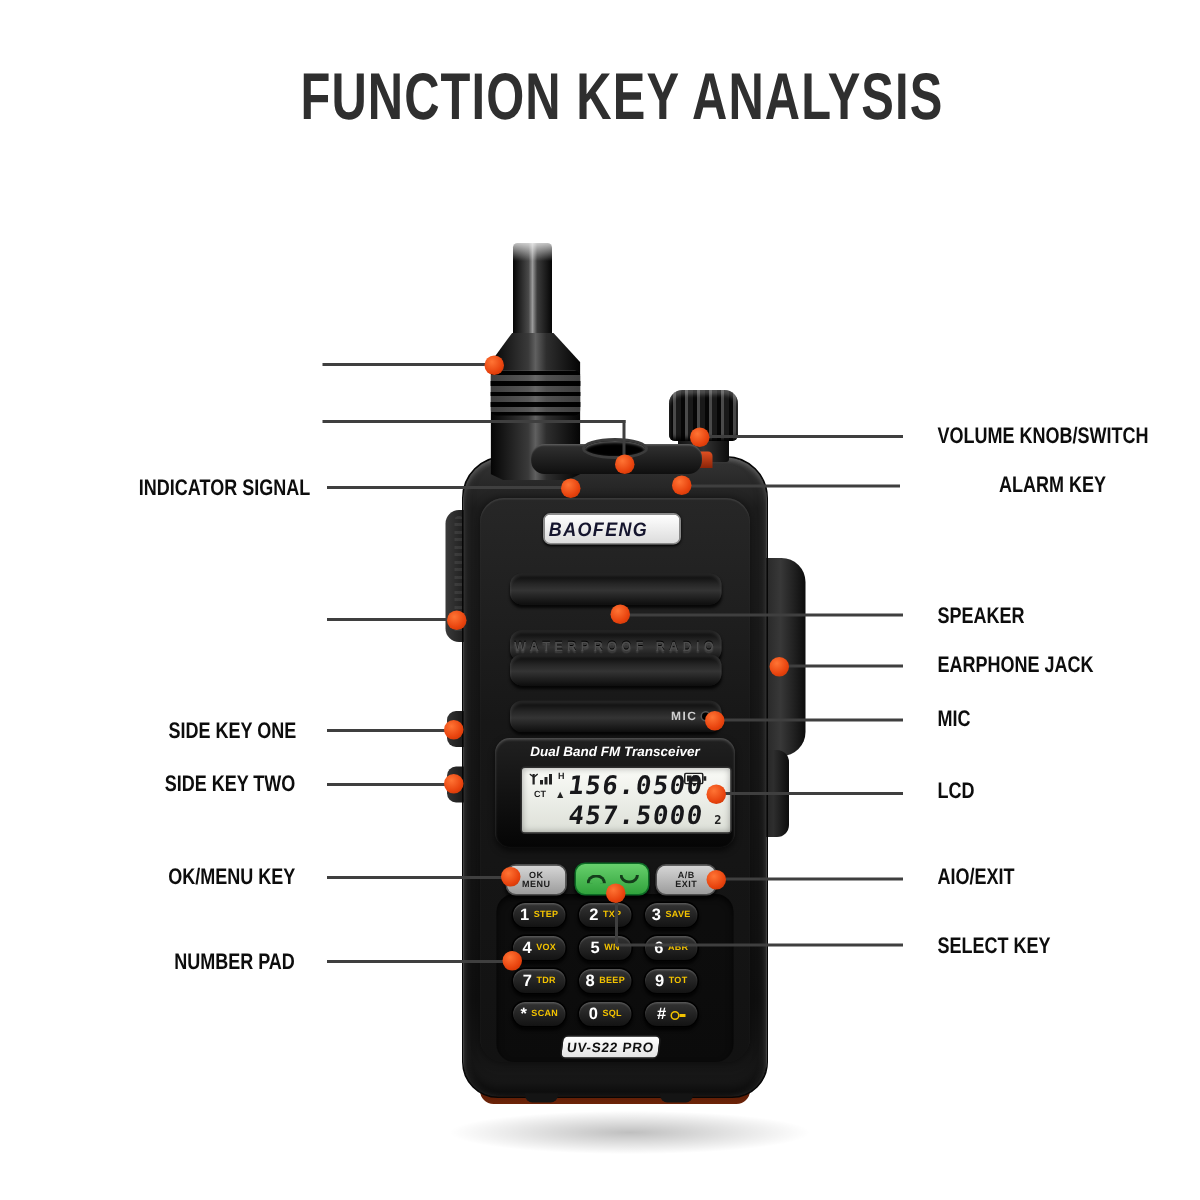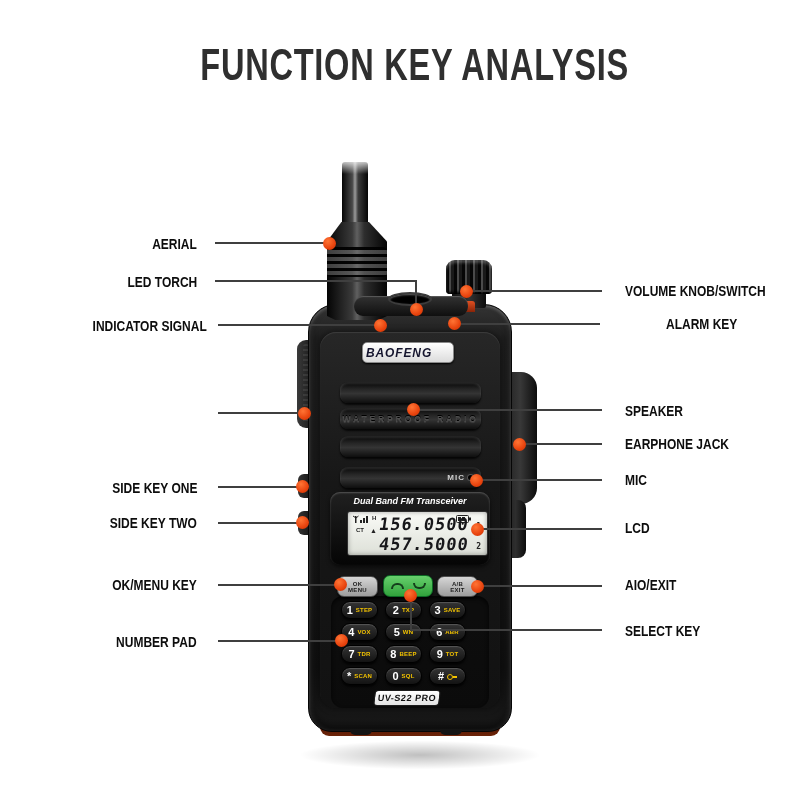--- a/index.html
+++ b/index.html
@@ -143,21 +143,21 @@
   <div class="abs alarm-strip"></div>
   <div class="abs knob"></div>
   <div class="abs top-platform"></div>
   <div class="abs torch"></div>
 
   <div class="abs badge">
     <span>BAOFENG</span>
   </div>
 
   <div class="abs slat" style="top:382px;"></div>
-  <div class="abs slat" style="top:408px;">
+  <div class="abs slat" style="top:420px;">
     <span class="emboss">WATERPROOF RADIO</span>
   </div>
   <div class="abs slat" style="top:436px;"></div>
   <div class="abs slat" style="top:467px;">
     <span class="mic-tag">
       <b>MIC</b>
       <span class="mic-hole"></span>
     </span>
   </div>
 
@@ -284,22 +284,20 @@
   <div class="dot" style="left:335px;top:634px;"></div>
   <div class="dot" style="left:460px;top:285px;"></div>
   <div class="dot" style="left:448px;top:317px;"></div>
   <div class="dot" style="left:407px;top:403px;"></div>
   <div class="dot" style="left:513px;top:438px;"></div>
   <div class="dot" style="left:470px;top:474px;"></div>
   <div class="dot" style="left:471px;top:523px;"></div>
   <div class="dot" style="left:471px;top:580px;"></div>
   <div class="dot" style="left:404px;top:589px;"></div>
 
-  <div class="lbl lbl-l" style="top:236px;"><span>AERIAL</span></div>
-  <div class="lbl lbl-l" style="top:274px;"><span>LED TORCH</span></div>
   <div class="lbl lbl-l" style="top:318px;margin-left:10px;"><span>INDICATOR SIGNAL</span></div>
   <div class="lbl lbl-l" style="top:480px;text-decoration:underline;"><span>SIDE KEY ONE</span></div>
   <div class="lbl lbl-l" style="top:515px;"><span>SIDE KEY TWO</span></div>
   <div class="lbl lbl-l" style="top:577px;"><span>OK/MENU KEY</span></div>
   <div class="lbl lbl-r" style="top:283px;"><span>VOLUME KNOB/SWITCH</span></div>
 
   <div class="lbl lbl-l" style="top:634px;"><span>NUMBER PAD</span></div>
   <div class="lbl lbl-r" style="top:316px;margin-left:41px;"><span>ALARM KEY</span></div>
   <div class="lbl lbl-r" style="top:403px;"><span>SPEAKER</span></div>
   <div class="lbl lbl-r" style="top:436px;"><span>EARPHONE JACK</span></div>

